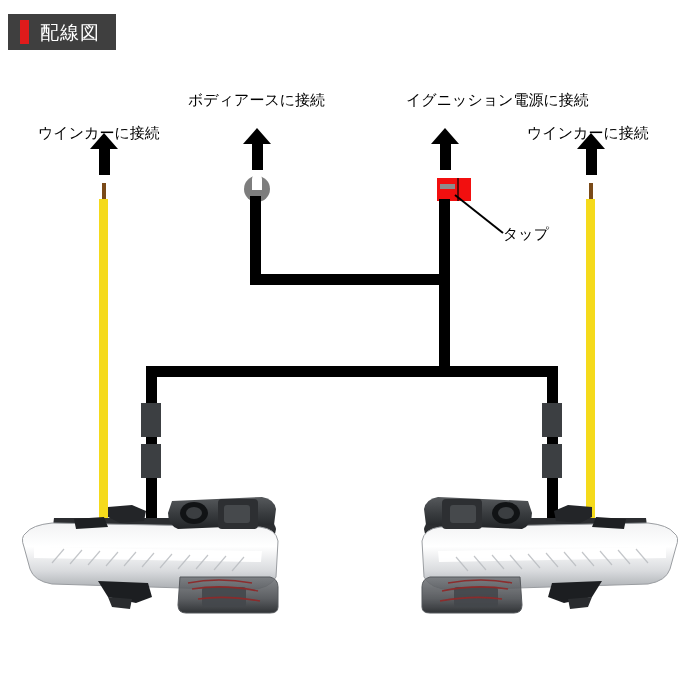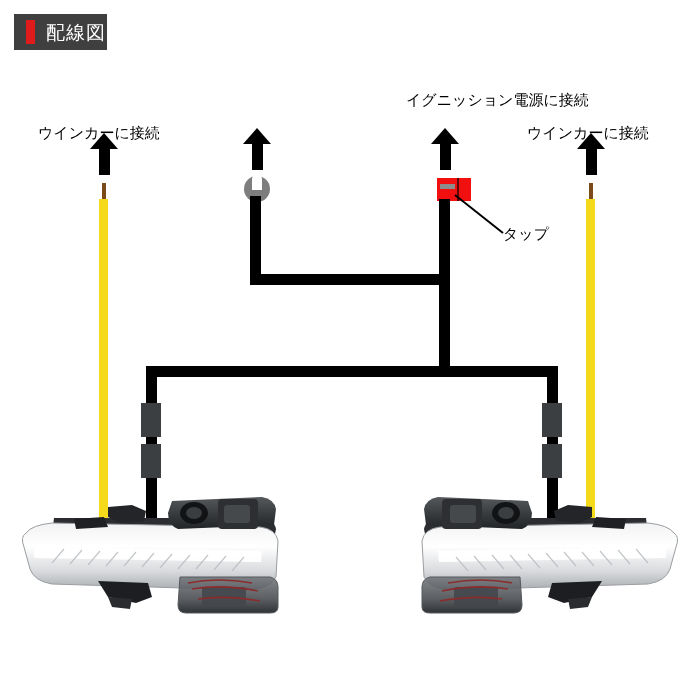--- a/index.html
+++ b/index.html
@@ -14,27 +14,27 @@
     position: relative;
     width: 700px;
     height: 700px;
     background: #ffffff;
     overflow: hidden;
   }
 
   
   .badge {
     position: absolute;
-    left: 14px;
+    left: 8px;
     top: 14px;
     height: 36px;
     background: #3f3f3f;
     display: flex;
     align-items: center;
-    padding: 0 1px 0 12px;
+    padding: 0 16px 0 12px;
     box-sizing: border-box;
   }
   .badge-bar {
     width: 9px;
     height: 24px;
     background: #e01b1b;
     margin-right: 11px;
   }
   .badge-text {
     color: #ffffff;
@@ -182,20 +182,21 @@
 
 <div id="stage">
 
   <div class="badge">
     <div class="badge-bar"></div>
     <div class="badge-text">配線図</div>
   </div>
 
   <div class="lbl" style="left:38px; top:125px;">ウインカーに接続</div>
 
+  <div class="lbl" style="left:188px; top:92px;">ボディアースに接続</div>
 
   <div class="lbl" style="left:362px; top:92px;margin-left:44px;">イグニッション電源に接続</div>
 
   <div class="lbl" style="left:527px; top:125px;">ウインカーに接続</div>
 
   <div class="arrow" style="left:90px; top:133px;">
     <div class="head"></div>
     <div class="shaft"></div>
   </div>
 

